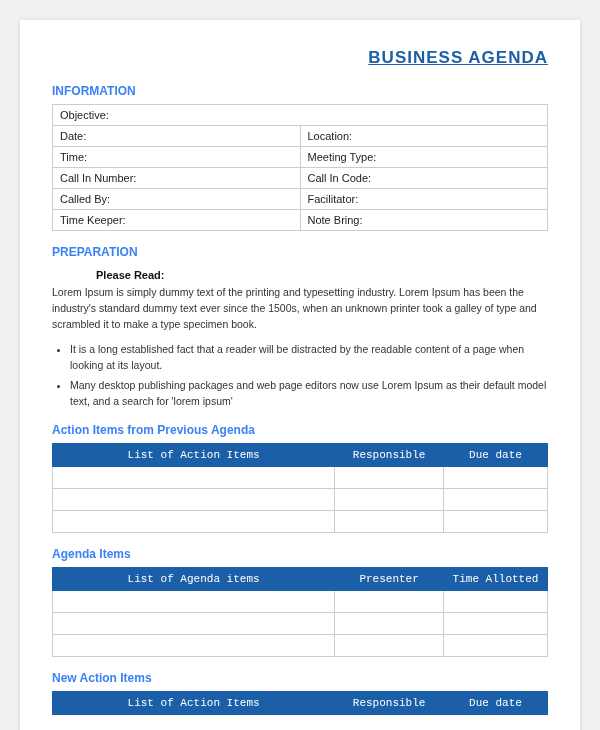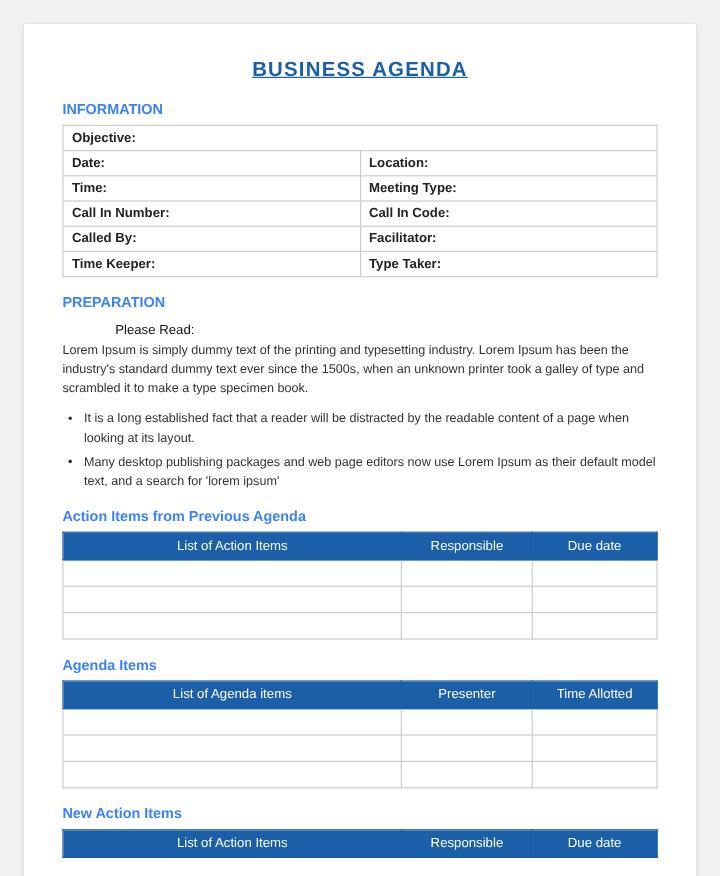--- a/index.html
+++ b/index.html
@@ -13,21 +13,21 @@
       min-height: 730px;
       padding: 20px 10px;
     }
     .page {
       background: #fff;
       width: 560px;
       padding: 28px 32px 28px 32px;
       box-shadow: 0 1px 4px rgba(0,0,0,0.15);
     }
     .page-title {
-      text-align: center;
+      text-align: right;
       font-size: 17px;
       font-weight: bold;
       color: #1a5fa8;
       text-decoration: underline;
       margin-bottom: 16px;
       letter-spacing: 1px;
     }
     .section-title {
       color: #3b82f6;
       font-size: 12px;
@@ -41,25 +41,24 @@
       border-collapse: collapse;
       border: 1px solid #ccc;
       margin-bottom: 14px;
     }
     .info-table td {
       border: 1px solid #ccc;
       padding: 4px 7px;
       font-size: 11px;
       color: #222;
       width: 50%;
-      font-weight: bold;
     }
     
     .prep-label {
-      font-weight: normal;
+      font-weight: bold;
       font-size: 11px;
       margin-bottom: 4px;
       margin-top: 10px;
       color: #111;
       padding-left: 44px;
     }
     .prep-text {
       font-size: 10.5px;
       color: #333;
       line-height: 1.5;
@@ -75,20 +74,21 @@
       margin-bottom: 4px;
     }
     
     .agenda-table {
       width: 100%;
       border-collapse: collapse;
       margin-bottom: 14px;
     }
     .agenda-table thead tr {
       background-color: #1a5fa8;
+      font-family: Liberation Mono, monospace;
     }
     .agenda-table thead td {
       color: #fff;
       padding: 5px 8px;
       font-size: 11px;
       text-align: center;
       border: 1px solid #1a5fa8;
     }
     .agenda-table tbody tr {
       height: 22px;
@@ -134,21 +134,21 @@
         <td>Call In Code:</td>
       </tr>
 
       <tr>
         <td>Called By:</td>
         <td>Facilitator:</td>
       </tr>
 
       <tr>
         <td>Time Keeper:</td>
-        <td>Type Taker:</td>
+        <td>Note Bring:</td>
       </tr>
     </tbody>
   </table>
 
   <div class="section-title">PREPARATION</div>
 
   <div class="prep-label">Please Read:</div>
   <div class="prep-text">Lorem Ipsum is simply dummy text of the printing and typesetting industry. Lorem Ipsum has been the industry's standard dummy text ever since the 1500s, when an unknown printer took a galley of type and scrambled it to make a type specimen book.</div>
 
   <ul class="prep-list">

